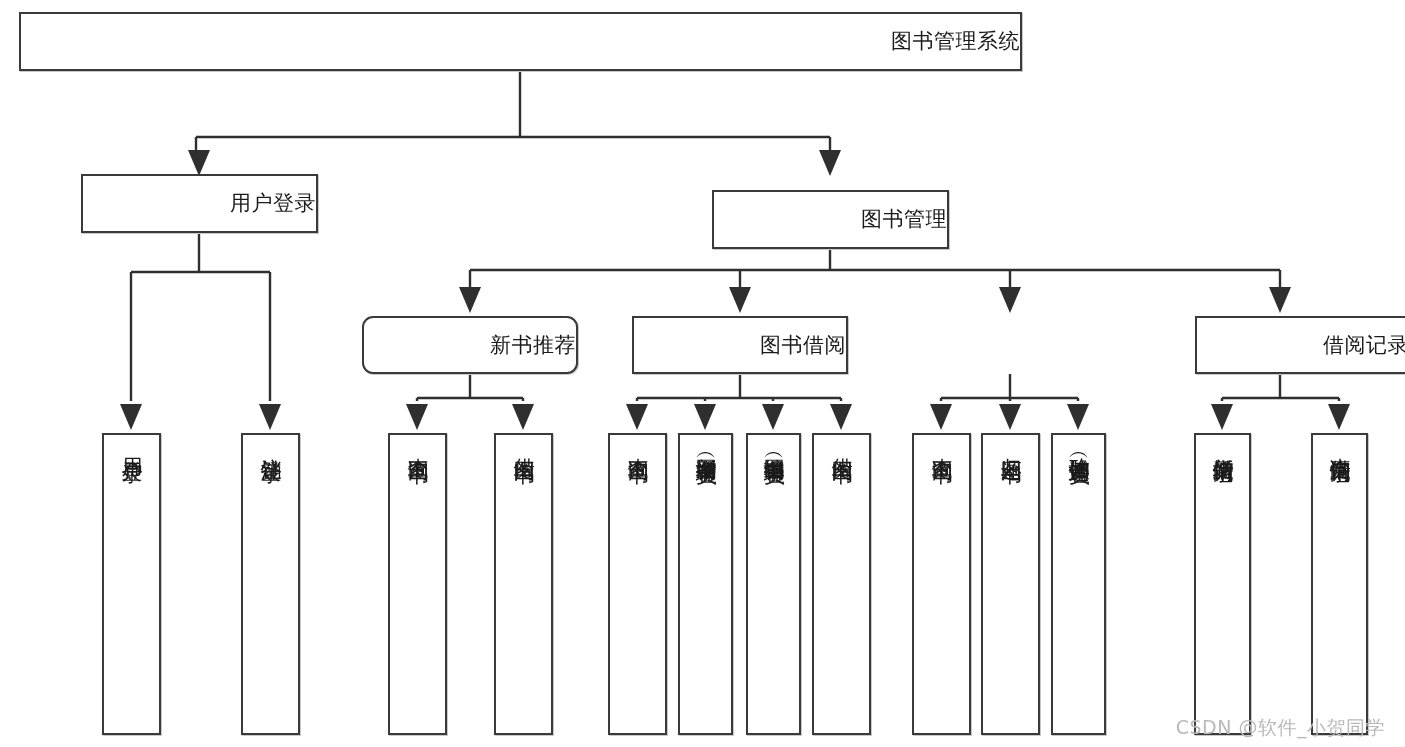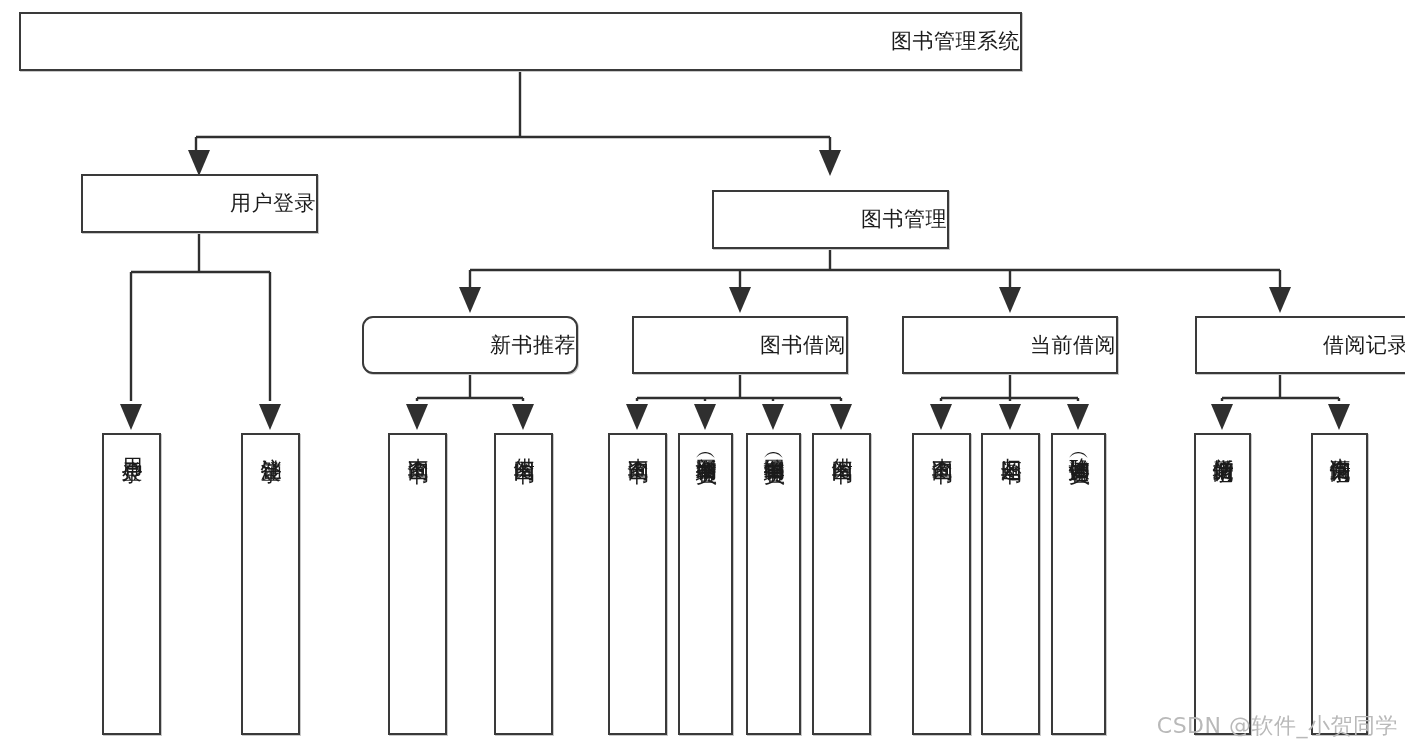--- a/index.html
+++ b/index.html
@@ -55,23 +55,23 @@
     letter-spacing: 2px;
     white-space: nowrap;
     max-height: 100%;
   }
   .node.leaf.tall-text .label {
     letter-spacing: 1px;
     line-height: 1.22;
   }
   .watermark {
     position: absolute;
-    right: 7px;
+    right: 20px;
     bottom: 6px;
-    font-size: 22px;
+    font-size: 19px;
     color: #b9b9b9;
     letter-spacing: 0.5px;
     white-space: nowrap;
   }
 </style>
 </head>
 <body>
 
 <div id="canvas">
 
@@ -166,23 +166,20 @@
   <div class="node" style="left:712px; top:174px; width:237px; height:59px;margin-top:16px;">
     <span class="label">图书管理</span>
   </div>
 
   <div class="node" style="left:362px; top:316px; width:216px; height:58px;border-radius:11px;">
     <span class="label">新书推荐</span>
   </div>
   <div class="node" style="left:632px; top:316px; width:216px; height:58px;">
     <span class="label">图书借阅</span>
   </div>
-  <div class="node" style="left:902px; top:316px; width:216px; height:58px;">
-    <span class="label">当前借阅</span>
-  </div>
   <div class="node" style="left:1172px; top:316px; width:216px; height:58px;margin-left:23px;">
     <span class="label">借阅记录</span>
   </div>
 
   <div class="node leaf" style="left:102px; top:433px; width:59px; height:302px;">
     <span class="label">用户登录</span>
   </div>
   <div class="node leaf" style="left:241px; top:433px; width:59px; height:302px;">
     <span class="label">注销登录</span>
   </div>

